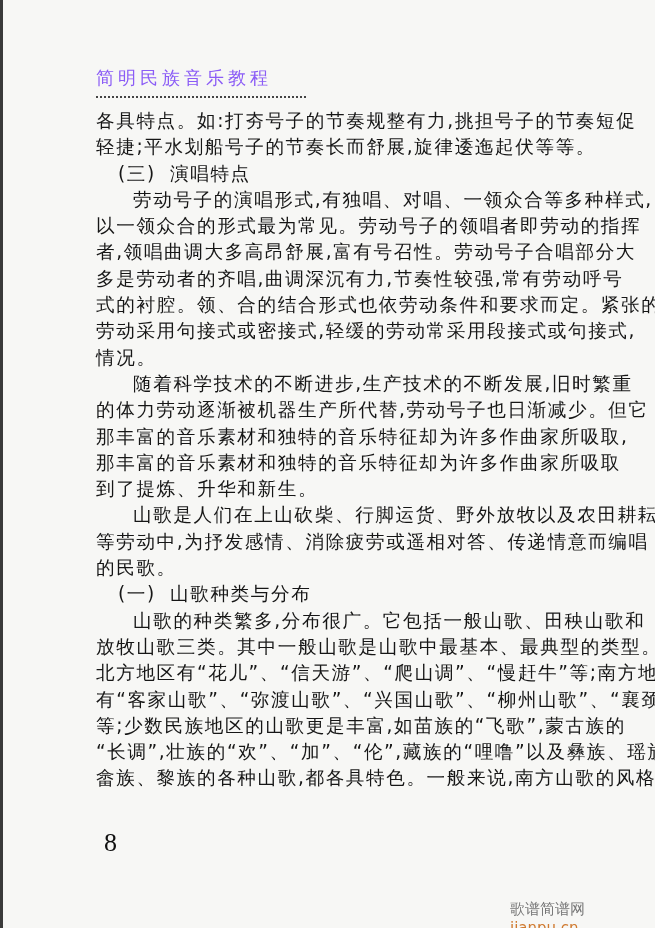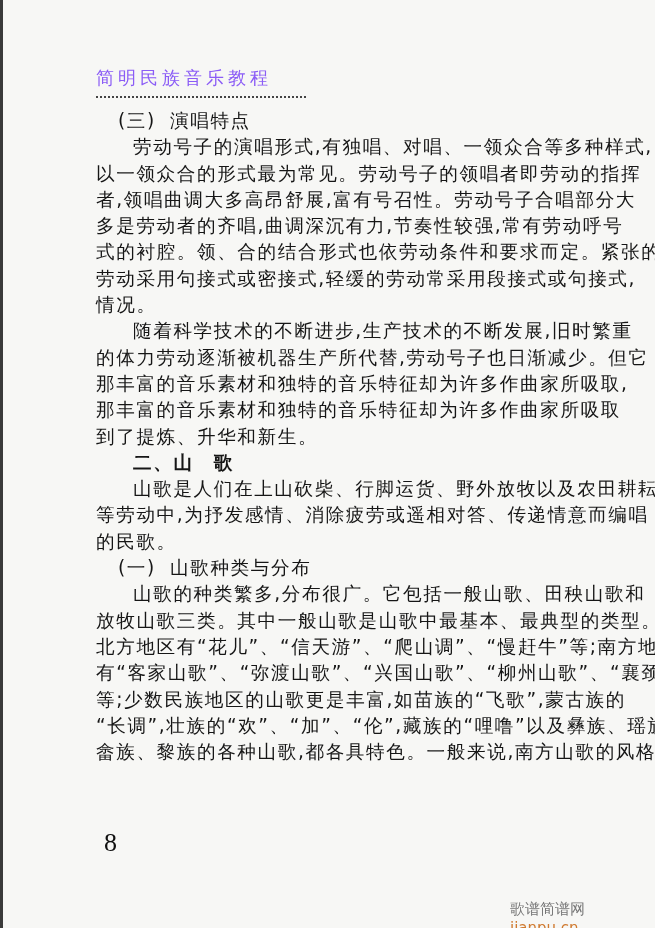--- a/index.html
+++ b/index.html
@@ -50,34 +50,35 @@
 </style>
 </head>
 <body>
 
 <div class="left-border"></div>
 
 <div class="page-header">简明民族音乐教程</div>
 <div class="header-rule"></div>
 
 <div class="body-text" id="body-text">
+    <div class="line">各具特点。如:打夯号子的节奏规整有力,挑担号子的节奏短促</div>
+    <div class="line">轻捷;平水划船号子的节奏长而舒展,旋律逶迤起伏等等。</div>
     <div class="line heading"><span class="num">(三)</span><span>演唱特点</span></div>
     <div class="line indent">劳动号子的演唱形式,有独唱、对唱、一领众合等多种样式,</div>
     <div class="line">以一领众合的形式最为常见。劳动号子的领唱者即劳动的指挥</div>
     <div class="line">者,领唱曲调大多高昂舒展,富有号召性。劳动号子合唱部分大</div>
     <div class="line">多是劳动者的齐唱,曲调深沉有力,节奏性较强,常有劳动呼号</div>
     <div class="line">式的衬腔。领、合的结合形式也依劳动条件和要求而定。紧张的</div>
     <div class="line">劳动采用句接式或密接式,轻缓的劳动常采用段接式或句接式,</div>
     <div class="line">情况。</div>
     <div class="line indent">随着科学技术的不断进步,生产技术的不断发展,旧时繁重</div>
     <div class="line">的体力劳动逐渐被机器生产所代替,劳动号子也日渐减少。但它</div>
     <div class="line">那丰富的音乐素材和独特的音乐特征却为许多作曲家所吸取,</div>
     <div class="line">那丰富的音乐素材和独特的音乐特征却为许多作曲家所吸取</div>
     <div class="line">到了提炼、升华和新生。</div>
-    <div class="line heading-bold">二、山　歌</div>
     <div class="line indent">山歌是人们在上山砍柴、行脚运货、野外放牧以及农田耕耘</div>
     <div class="line">等劳动中,为抒发感情、消除疲劳或遥相对答、传递情意而编唱</div>
     <div class="line">的民歌。</div>
     <div class="line heading"><span class="num">(一)</span><span>山歌种类与分布</span></div>
     <div class="line indent">山歌的种类繁多,分布很广。它包括一般山歌、田秧山歌和</div>
     <div class="line">放牧山歌三类。其中一般山歌是山歌中最基本、最典型的类型。</div>
     <div class="line">北方地区有“花儿”、“信天游”、“爬山调”、“慢赶牛”等;南方地区</div>
     <div class="line">有“客家山歌”、“弥渡山歌”、“兴国山歌”、“柳州山歌”、“襄颈红”</div>
     <div class="line">等;少数民族地区的山歌更是丰富,如苗族的“飞歌”,蒙古族的</div>
     <div class="line">“长调”,壮族的“欢”、“加”、“伦”,藏族的“哩噜”以及彝族、瑶族、</div>

